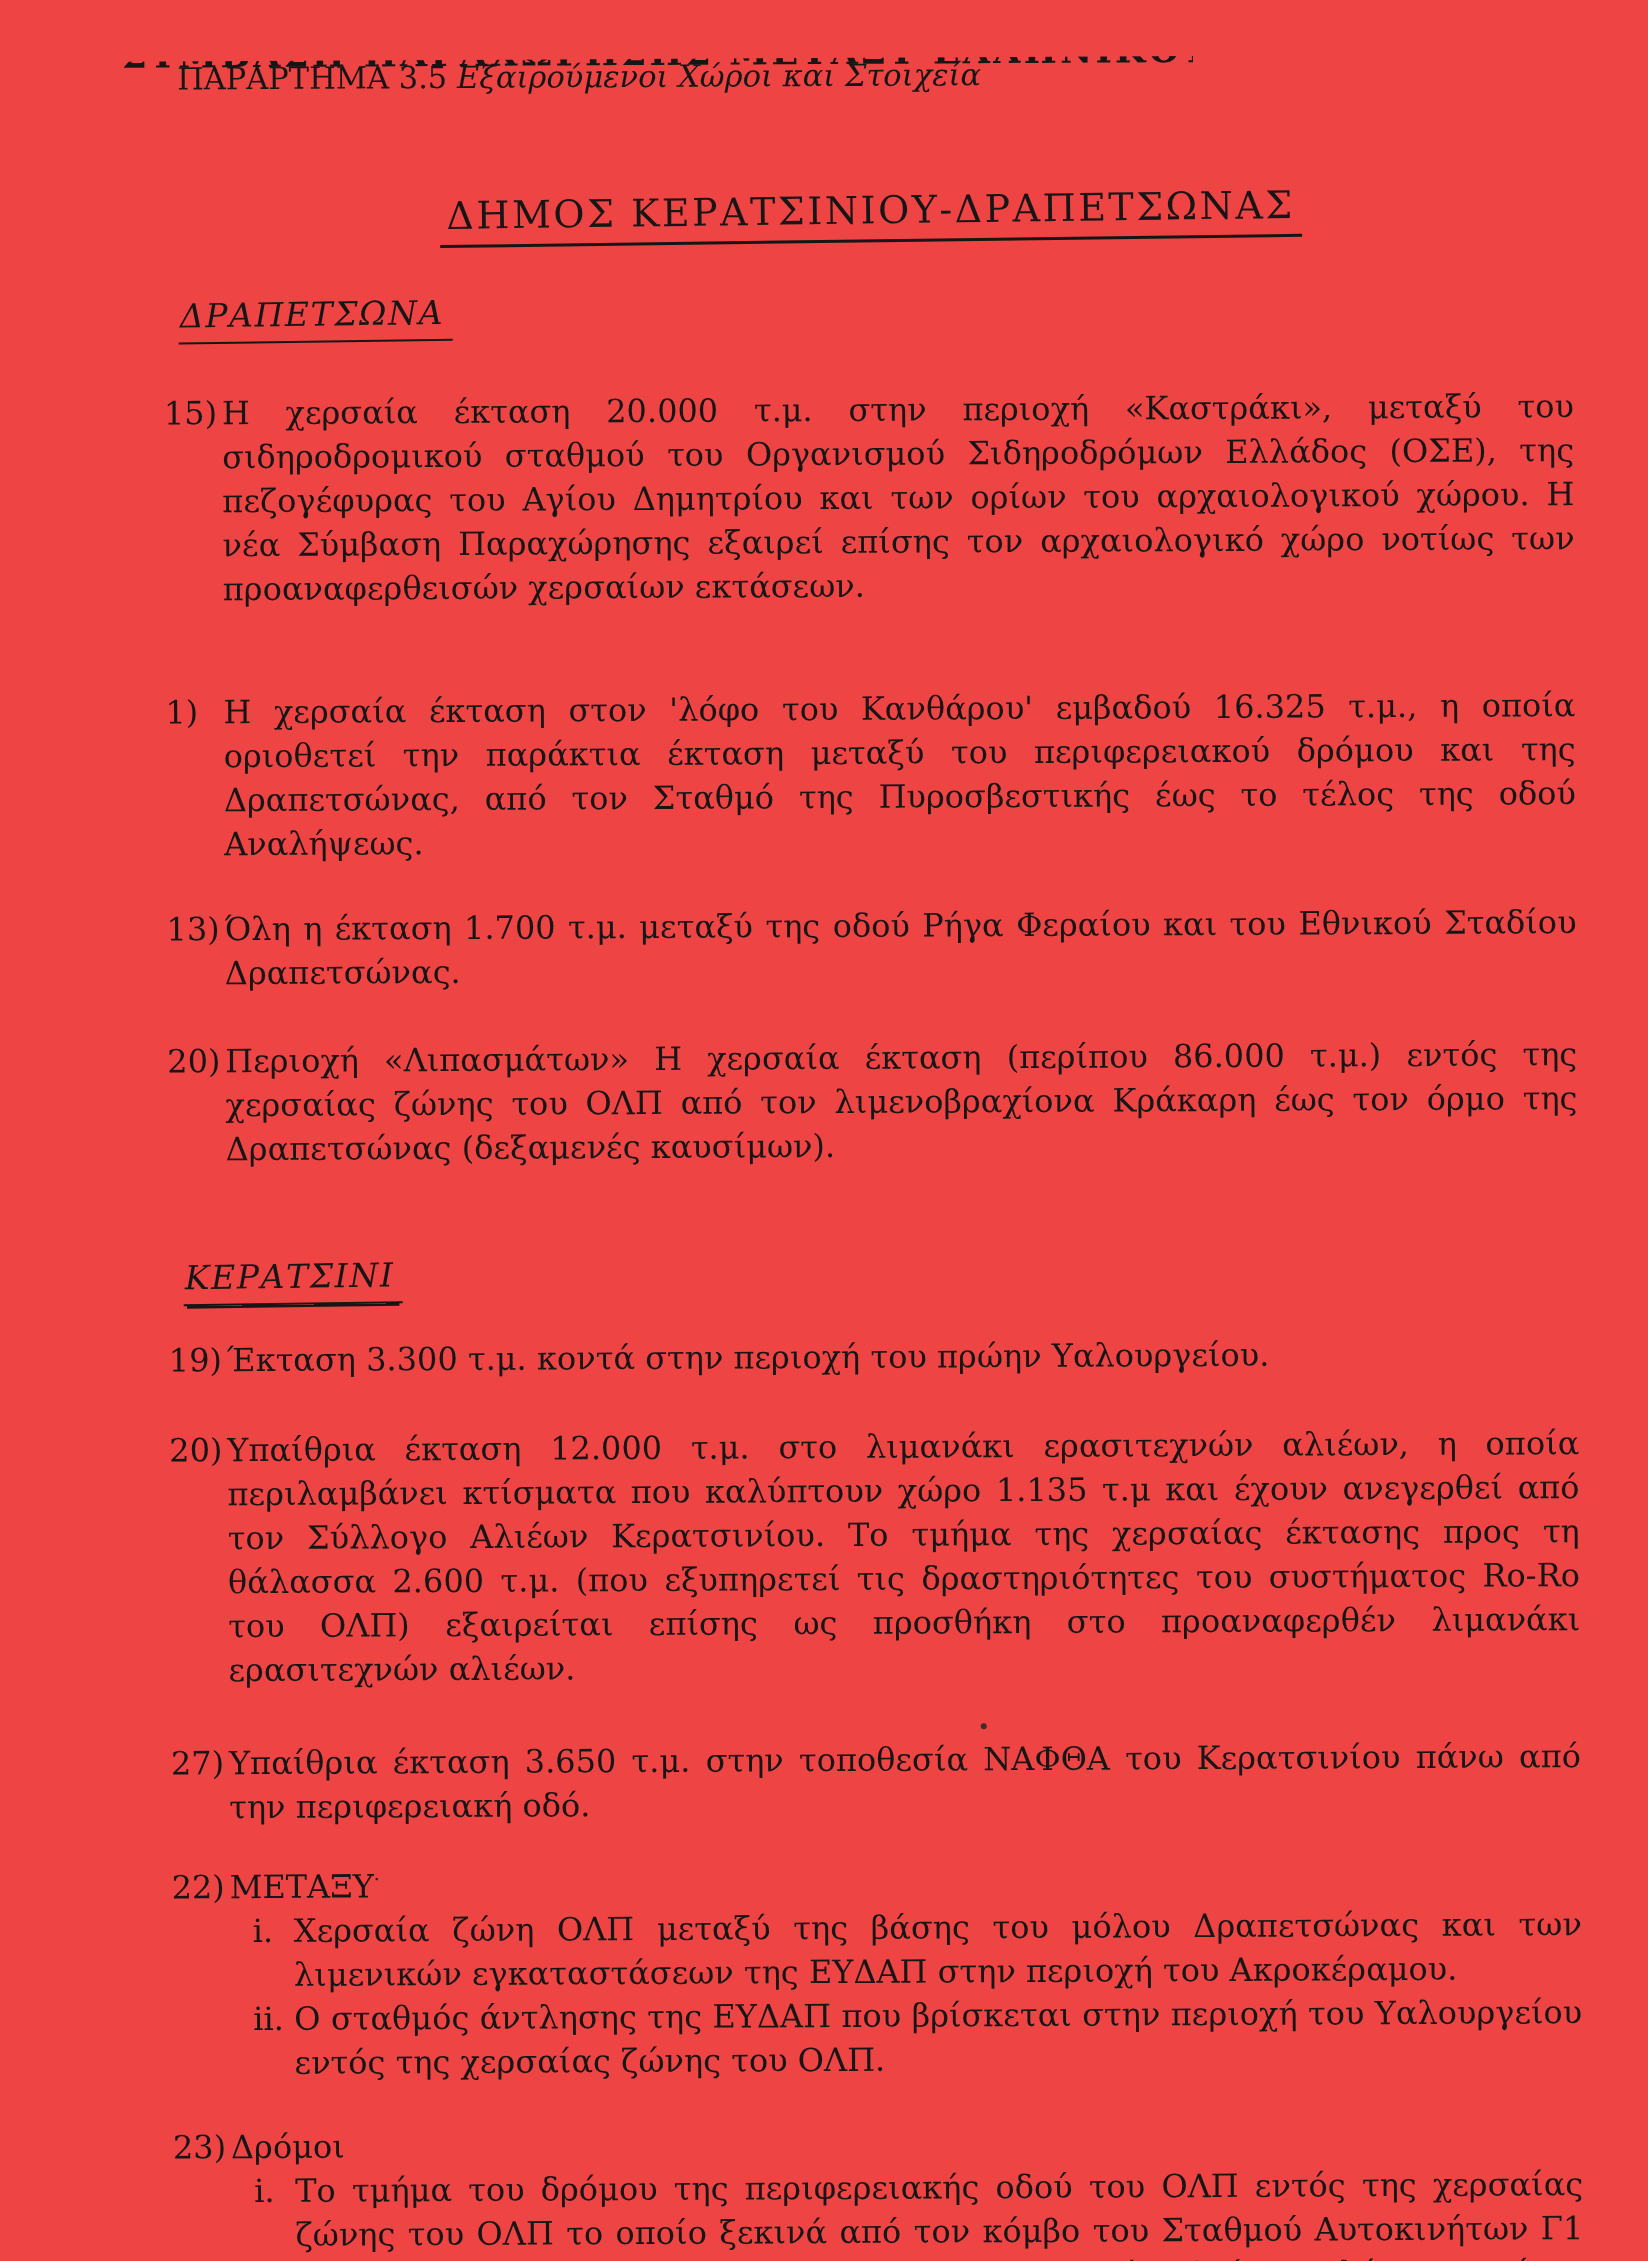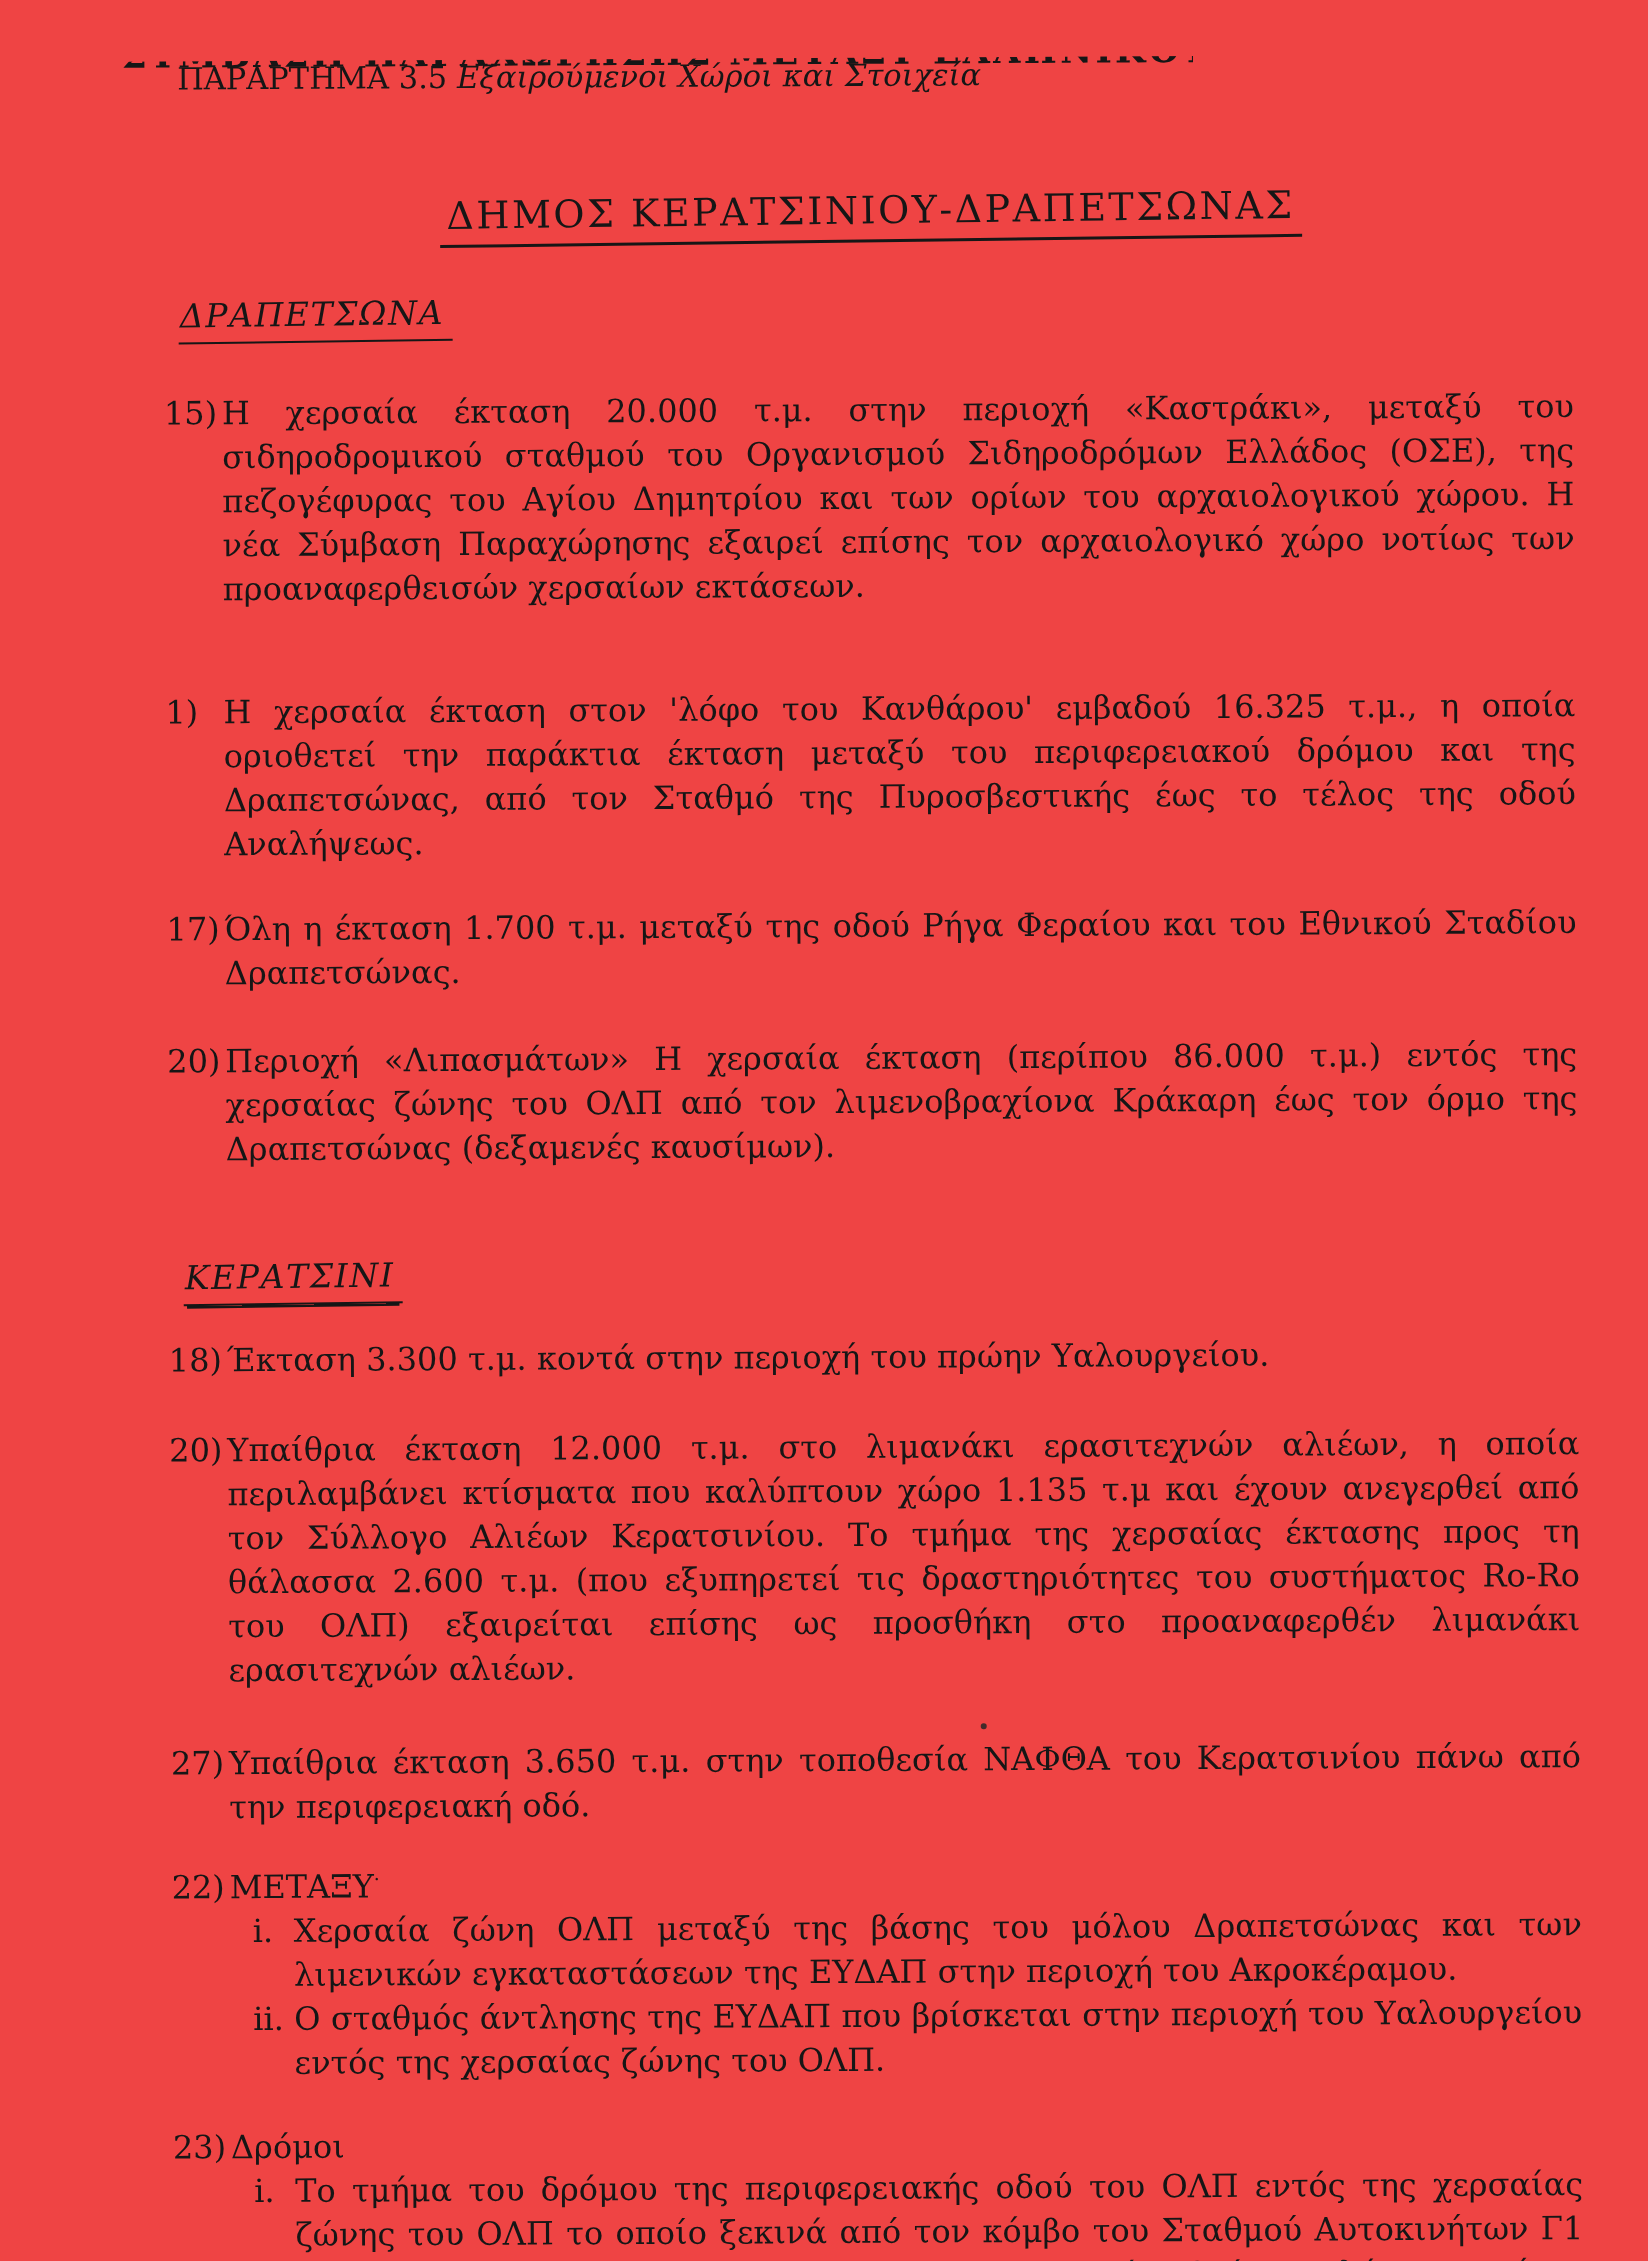--- a/index.html
+++ b/index.html
@@ -120,33 +120,33 @@
         <span class="num">15)</span>
         <p class="txt">Η χερσαία έκταση 20.000 τ.μ. στην περιοχή «Καστράκι», μεταξύ του σιδηροδρομικού σταθμού του Οργανισμού Σιδηροδρόμων Ελλάδος (ΟΣΕ), της πεζογέφυρας του Αγίου Δημητρίου και των ορίων του αρχαιολογικού χώρου. Η νέα Σύμβαση Παραχώρησης εξαιρεί επίσης τον αρχαιολογικό χώρο νοτίως των προαναφερθεισών χερσαίων εκτάσεων.</p>
       </div>
 
       <div class="item i16">
         <span class="num">1)</span>
         <p class="txt">Η χερσαία έκταση στον 'λόφο του Κανθάρου' εμβαδού 16.325 τ.μ., η οποία οριοθετεί την παράκτια έκταση μεταξύ του περιφερειακού δρόμου και της Δραπετσώνας, από τον Σταθμό της Πυροσβεστικής έως το τέλος της οδού Αναλήψεως.</p>
       </div>
 
       <div class="item i17">
-        <span class="num">17)</span>
+        <span class="num">13)</span>
         <p class="txt">Όλη η έκταση 1.700 τ.μ. μεταξύ της οδού Ρήγα Φεραίου και του Εθνικού Σταδίου Δραπετσώνας.</p>
       </div>
 
       <div class="item i18">
         <span class="num">20)</span>
         <p class="txt">Περιοχή «Λιπασμάτων» Η χερσαία έκταση (περίπου 86.000 τ.μ.) εντός της χερσαίας ζώνης του ΟΛΠ από τον λιμενοβραχίονα Κράκαρη έως τον όρμο της Δραπετσώνας (δεξαμενές καυσίμων).</p>
       </div>
 
       <div class="sec-heading h-keratsini">ΚΕΡΑΤΣΙΝΙ</div>
 
       <div class="item i19">
-        <span class="num">18)</span>
+        <span class="num">19)</span>
         <p class="txt">Έκταση 3.300 τ.μ. κοντά στην περιοχή του πρώην Υαλουργείου.</p>
       </div>
 
       <div class="item i20">
         <span class="num">20)</span>
         <p class="txt">Υπαίθρια έκταση 12.000 τ.μ. στο λιμανάκι ερασιτεχνών αλιέων, η οποία περιλαμβάνει κτίσματα που καλύπτουν χώρο 1.135 τ.μ και έχουν ανεγερθεί από τον Σύλλογο Αλιέων Κερατσινίου. Το τμήμα της χερσαίας έκτασης προς τη θάλασσα 2.600 τ.μ. (που εξυπηρετεί τις δραστηριότητες του συστήματος Ro-Ro του ΟΛΠ) εξαιρείται επίσης ως προσθήκη στο προαναφερθέν λιμανάκι ερασιτεχνών αλιέων.</p>
       </div>
 
       <div class="item i21">
         <span class="num">27)</span>

